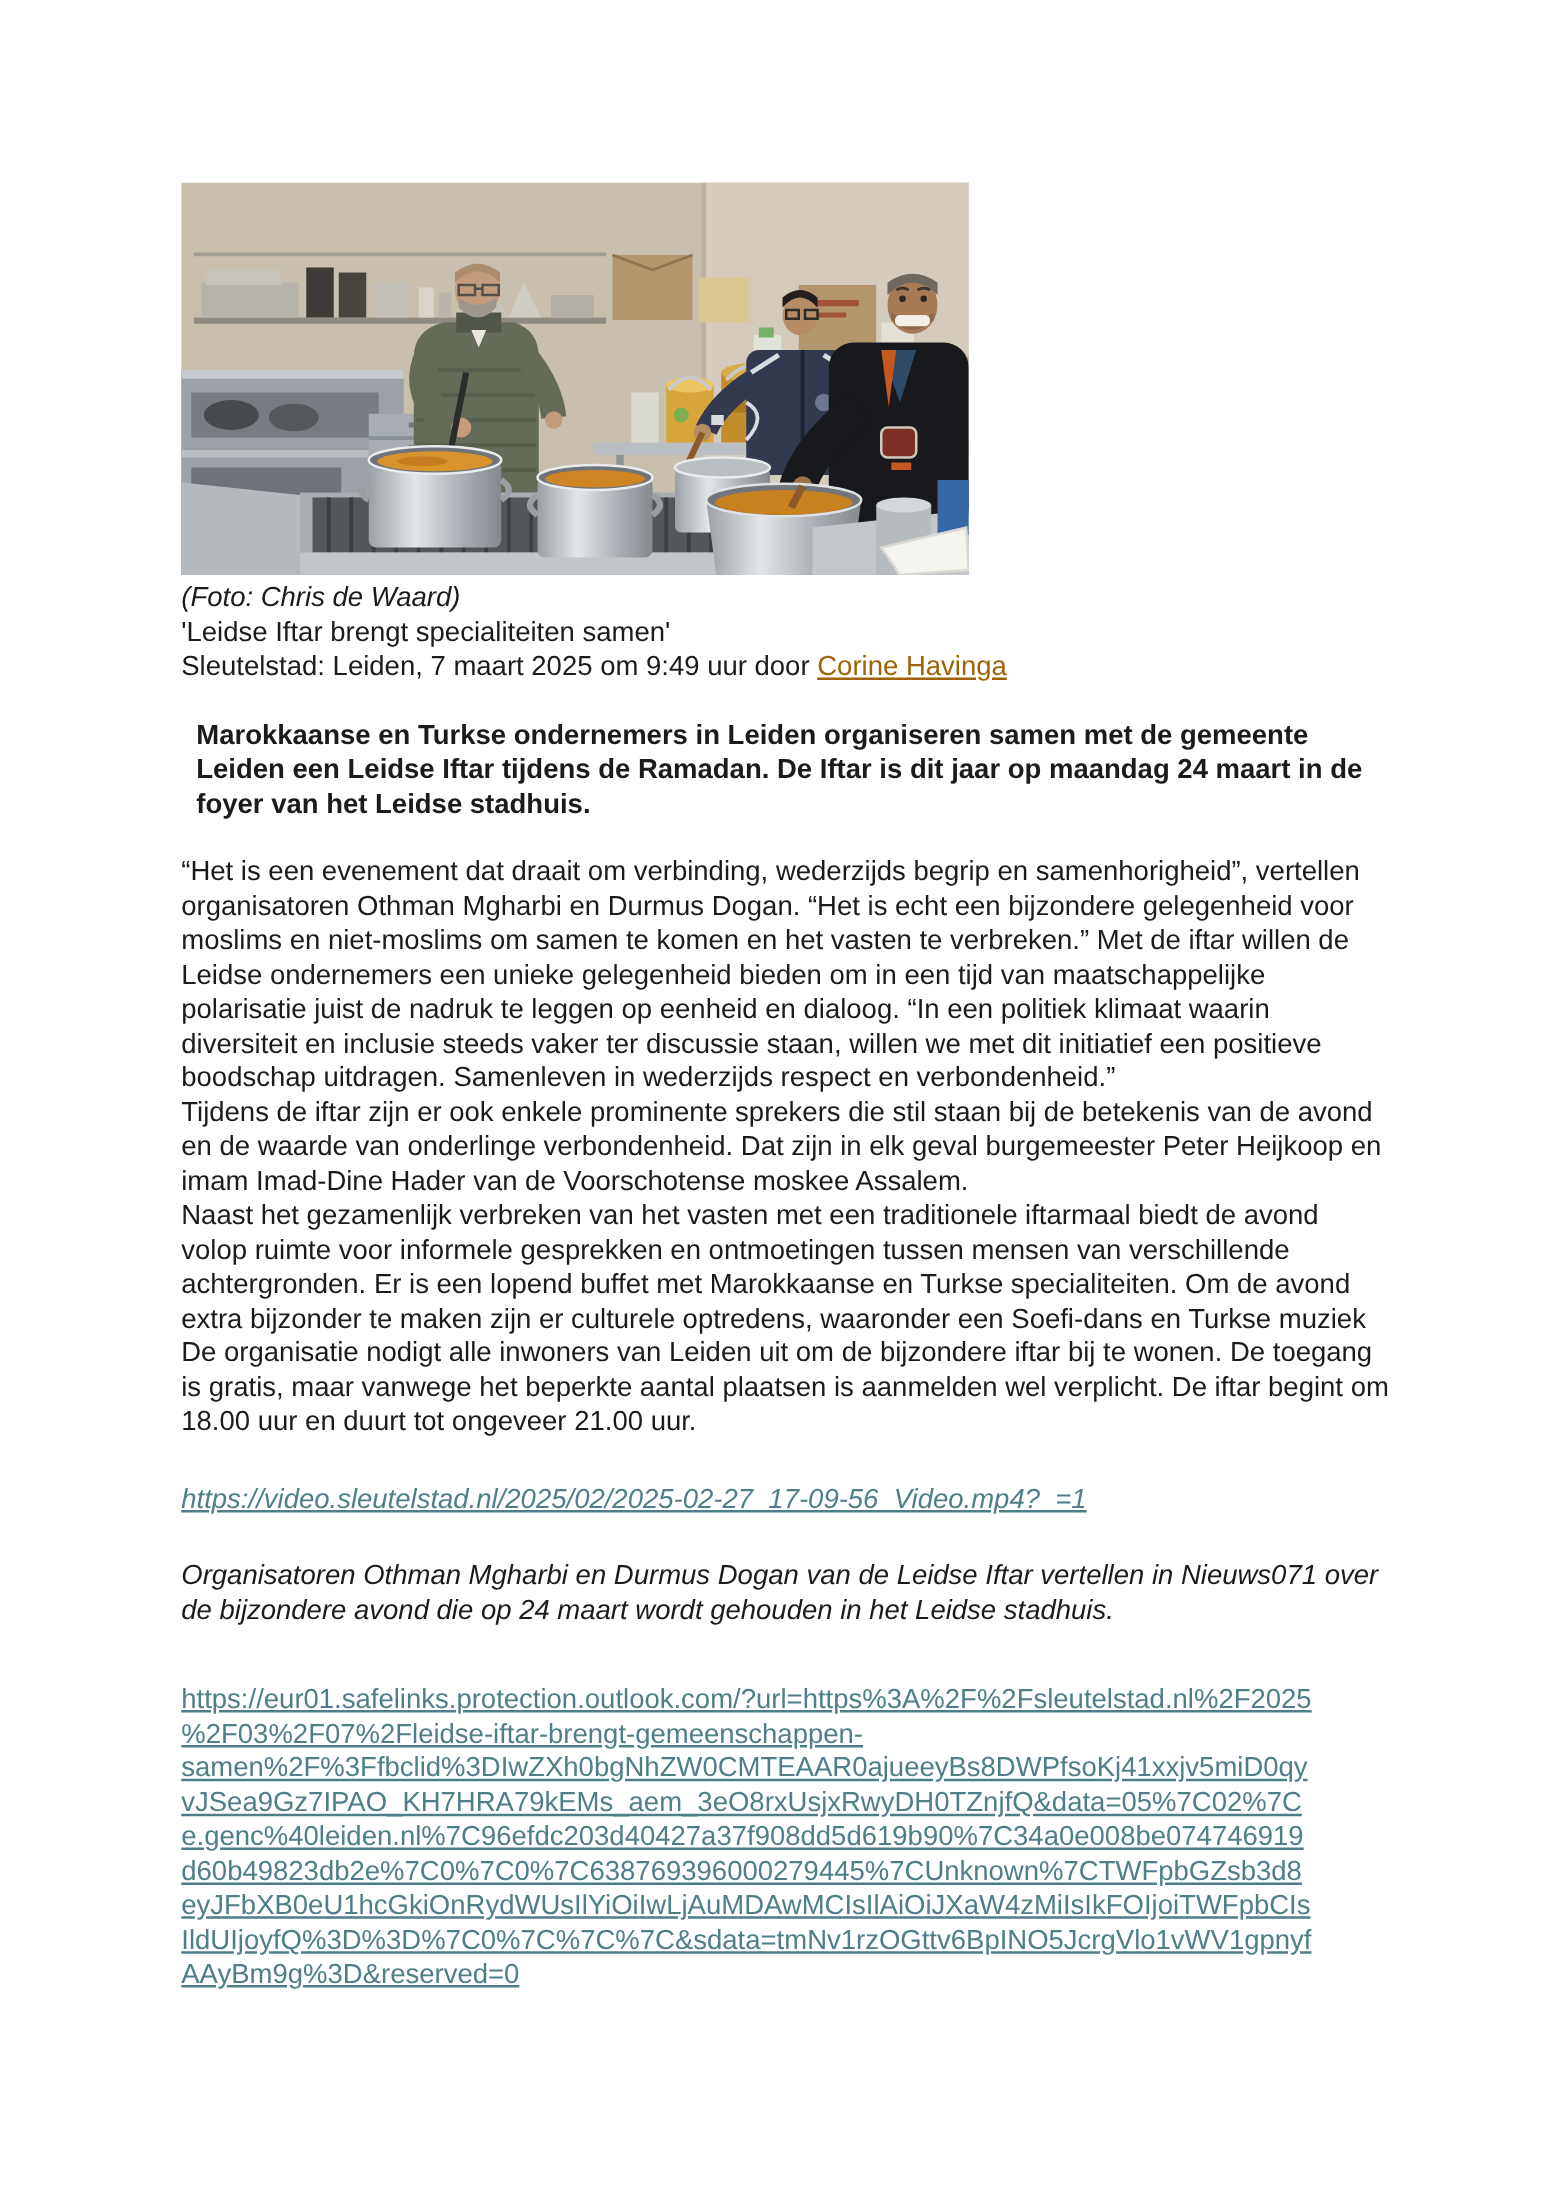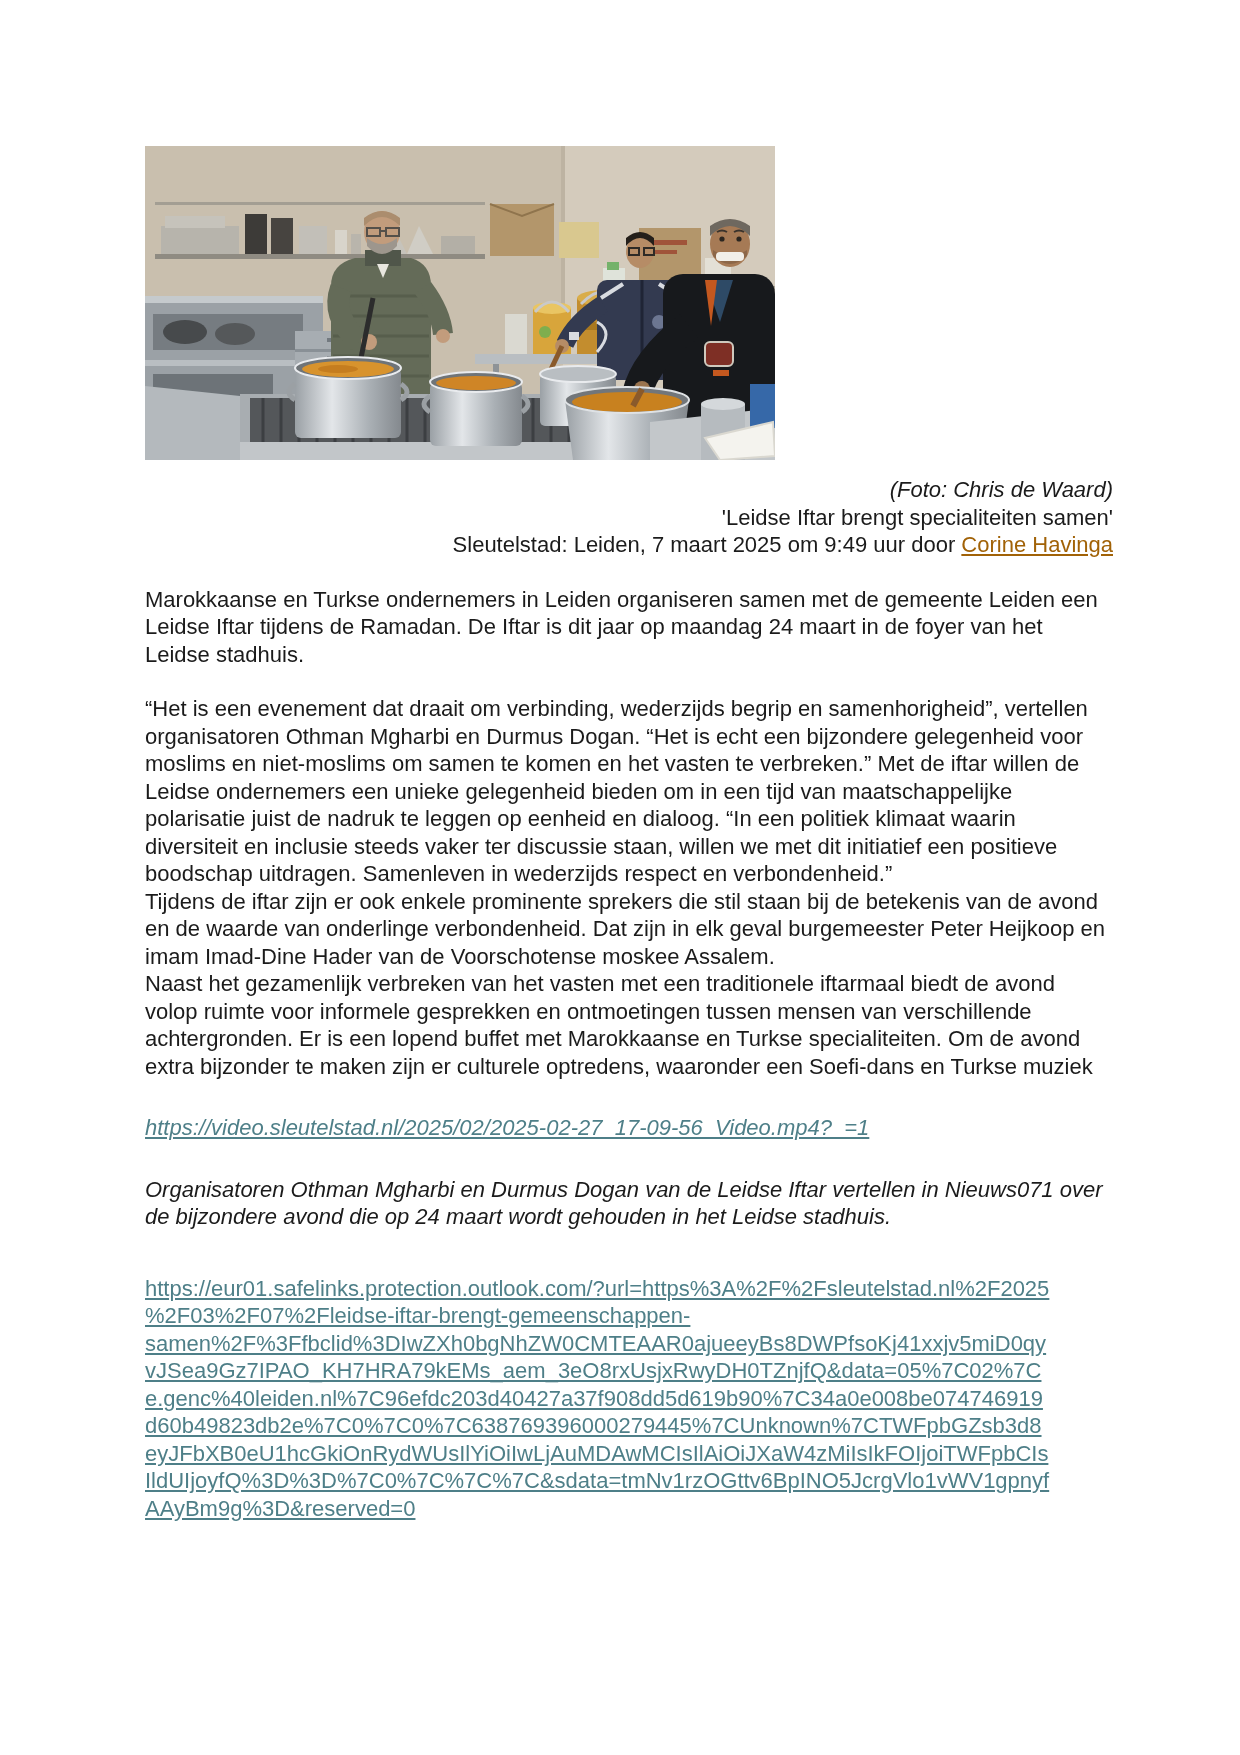--- a/index.html
+++ b/index.html
@@ -13,24 +13,24 @@
     font-family: "Liberation Sans", sans-serif;
     font-size: 22px;
     line-height: 1.25;
     color: #1b1b1b;
     overflow: hidden;
   }
   .content { width: 968px; }
   .photo { width: 630px; height: 314px; display: block; }
   .photo svg { display: block; width: 100%; height: 100%; }
   .italic { font-style: italic; }
-  .caption-block { margin-top: 16px; text-align: right; }
+  .caption-block { margin-top: 4px; }
   a.link { color: #4e7f88; text-decoration: underline; cursor: pointer; }
   a.author-link { color: #a16207; }
-  .lead { font-weight: normal; margin: 27px 0; }
+  .lead { font-weight: bold; margin: 27px 12px; }
   .body-para div { display: block; }
   .video-wrap { margin: 34px 0; }
   .note { margin: 28px 0 44px 0; }
   .safelink span { display: block; }
 </style>
 </head>
 <body>
 
 <div class="page">
   <div class="content">
@@ -213,20 +213,21 @@
       <div>'Leidse Iftar brengt specialiteiten samen'</div>
       <div><span>Sleutelstad: Leiden, 7 maart 2025 om 9:49 uur door </span><a class="link author-link" href="#">Corine Havinga</a></div>
     </div>
 
     <p class="lead">Marokkaanse en Turkse ondernemers in Leiden organiseren samen met de gemeente Leiden een Leidse Iftar tijdens de Ramadan. De Iftar is dit jaar op maandag 24 maart in de foyer van het Leidse stadhuis.</p>
 
     <div class="body-para">
       <div>“Het is een evenement dat draait om verbinding, wederzijds begrip en samenhorigheid”, vertellen organisatoren Othman Mgharbi en Durmus Dogan. “Het is echt een bijzondere gelegenheid voor moslims en niet-moslims om samen te komen en het vasten te verbreken.” Met de iftar willen de Leidse ondernemers een unieke gelegenheid bieden om in een tijd van maatschappelijke polarisatie juist de nadruk te leggen op eenheid en dialoog. “In een politiek klimaat waarin diversiteit en inclusie steeds vaker ter discussie staan, willen we met dit initiatief een positieve boodschap uitdragen. Samenleven in wederzijds respect en verbondenheid.”</div>
       <div>Tijdens de iftar zijn er ook enkele prominente sprekers die stil staan bij de betekenis van de avond en de waarde van onderlinge verbondenheid. Dat zijn in elk geval burgemeester Peter Heijkoop en imam Imad-Dine Hader van de Voorschotense moskee Assalem.</div>
       <div>Naast het gezamenlijk verbreken van het vasten met een traditionele iftarmaal biedt de avond volop ruimte voor informele gesprekken en ontmoetingen tussen mensen van verschillende achtergronden. Er is een lopend buffet met Marokkaanse en Turkse specialiteiten. Om de avond extra bijzonder te maken zijn er culturele optredens, waaronder een Soefi-dans en Turkse muziek</div>
+      <div>De organisatie nodigt alle inwoners van Leiden uit om de bijzondere iftar bij te wonen. De toegang is gratis, maar vanwege het beperkte aantal plaatsen is aanmelden wel verplicht. De iftar begint om 18.00 uur en duurt tot ongeveer 21.00 uur.</div>
     </div>
 
     <div class="video-wrap">
       <a class="link italic" href="#">https://video.sleutelstad.nl/2025/02/2025-02-27_17-09-56_Video.mp4?_=1</a>
     </div>
 
     <p class="note italic">Organisatoren Othman Mgharbi en Durmus Dogan van de Leidse Iftar vertellen in Nieuws071 over de bijzondere avond die op 24 maart wordt gehouden in het Leidse stadhuis.</p>
 
     <div>
       <a class="link safelink" href="#"><span>https://eur01.safelinks.protection.outlook.com/?url=https%3A%2F%2Fsleutelstad.nl%2F2025</span><span>%2F03%2F07%2Fleidse-iftar-brengt-gemeenschappen-</span><span>samen%2F%3Ffbclid%3DIwZXh0bgNhZW0CMTEAAR0ajueeyBs8DWPfsoKj41xxjv5miD0qy</span><span>vJSea9Gz7IPAO_KH7HRA79kEMs_aem_3eO8rxUsjxRwyDH0TZnjfQ&amp;data=05%7C02%7C</span><span>e.genc%40leiden.nl%7C96efdc203d40427a37f908dd5d619b90%7C34a0e008be074746919</span><span>d60b49823db2e%7C0%7C0%7C638769396000279445%7CUnknown%7CTWFpbGZsb3d8</span><span>eyJFbXB0eU1hcGkiOnRydWUsIlYiOiIwLjAuMDAwMCIsIlAiOiJXaW4zMiIsIkFOIjoiTWFpbCIs</span><span>IldUIjoyfQ%3D%3D%7C0%7C%7C%7C&amp;sdata=tmNv1rzOGttv6BpINO5JcrgVlo1vWV1gpnyf</span><span>AAyBm9g%3D&amp;reserved=0</span></a>

